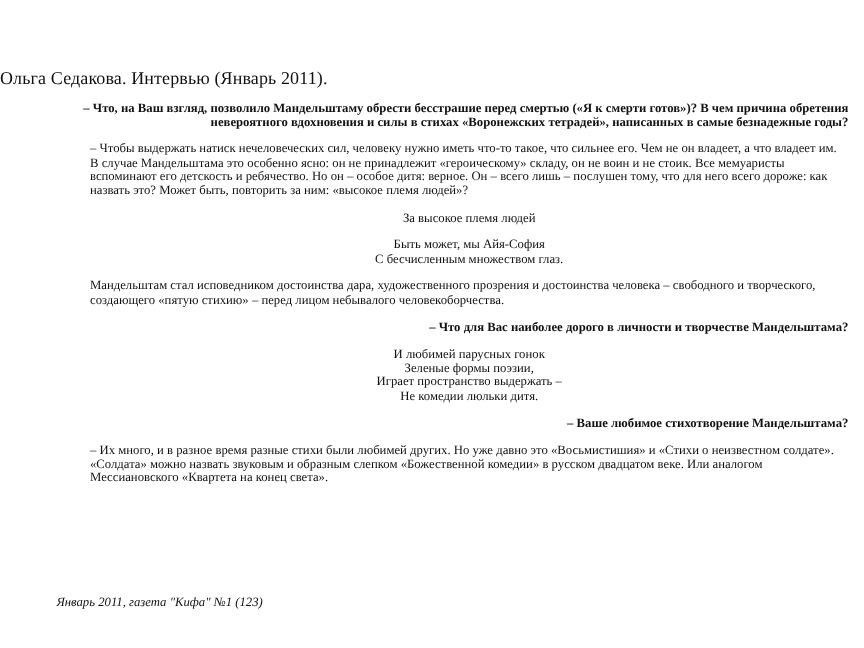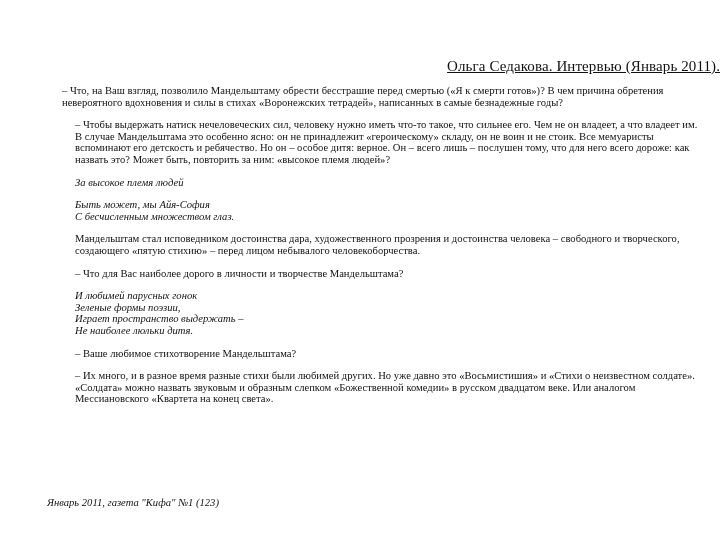--- a/index.html
+++ b/index.html
@@ -13,46 +13,46 @@
       position: relative;
       overflow: hidden;
       font-family: "Liberation Serif", "DejaVu Serif", serif;
       color: #111111;
     }
     .title {
       position: absolute;
       top: 58px;
       left: 0;
       width: 720px;
-      text-align: right;
+      text-align: left;
       font-size: 15px;
       letter-spacing: 0.1px;
-      text-decoration: underline;
     }
     .content {
       position: absolute;
       top: 85px;
       left: 75px;
       width: 632px;
       font-size: 10.6px;
       line-height: 11.6px;
     }
     .question {
-      font-weight: normal;
+      font-weight: bold;
       margin: 0 0 11px 0;
+      text-align: right;
     }
     .question.first {
       margin-left: -13px;
     }
     .para {
       margin: 0 0 11px 0;
     }
     .poem {
-      font-style: italic;
       margin: 0 0 11px 0;
+      text-align: center;
     }
     .poem div {
       white-space: nowrap;
     }
     .signature {
       position: absolute;
       left: 47px;
       top: 497px;
       font-style: italic;
       font-size: 10.6px;
@@ -72,19 +72,19 @@
   <div class="poem">
     <div>Быть может, мы Айя-София</div>
     <div>С бесчисленным множеством глаз.</div>
   </div>
   <p class="para">Мандельштам стал исповедником достоинства дара, художественного прозрения и достоинства человека – свободного и творческого, создающего «пятую стихию» – перед лицом небывалого человекоборчества.</p>
   <p class="question">– Что для Вас наиболее дорого в личности и творчестве Мандельштама?</p>
   <div class="poem">
     <div>И любимей парусных гонок</div>
     <div>Зеленые формы поэзии,</div>
     <div>Играет пространство выдержать –</div>
-    <div>Не наиболее люльки дитя.</div>
+    <div>Не комедии люльки дитя.</div>
   </div>
   <p class="question">– Ваше любимое стихотворение Мандельштама?</p>
   <p class="para">– Их много, и в разное время разные стихи были любимей других. Но уже давно это «Восьмистишия» и «Стихи о неизвестном солдате». «Солдата» можно назвать звуковым и образным слепком «Божественной комедии» в русском двадцатом веке. Или аналогом Мессиановского «Квартета на конец света».</p>
 </div>
 
 <div class="signature">Январь 2011, газета "Кифа" №1 (123)</div>
 
 </body></html>

